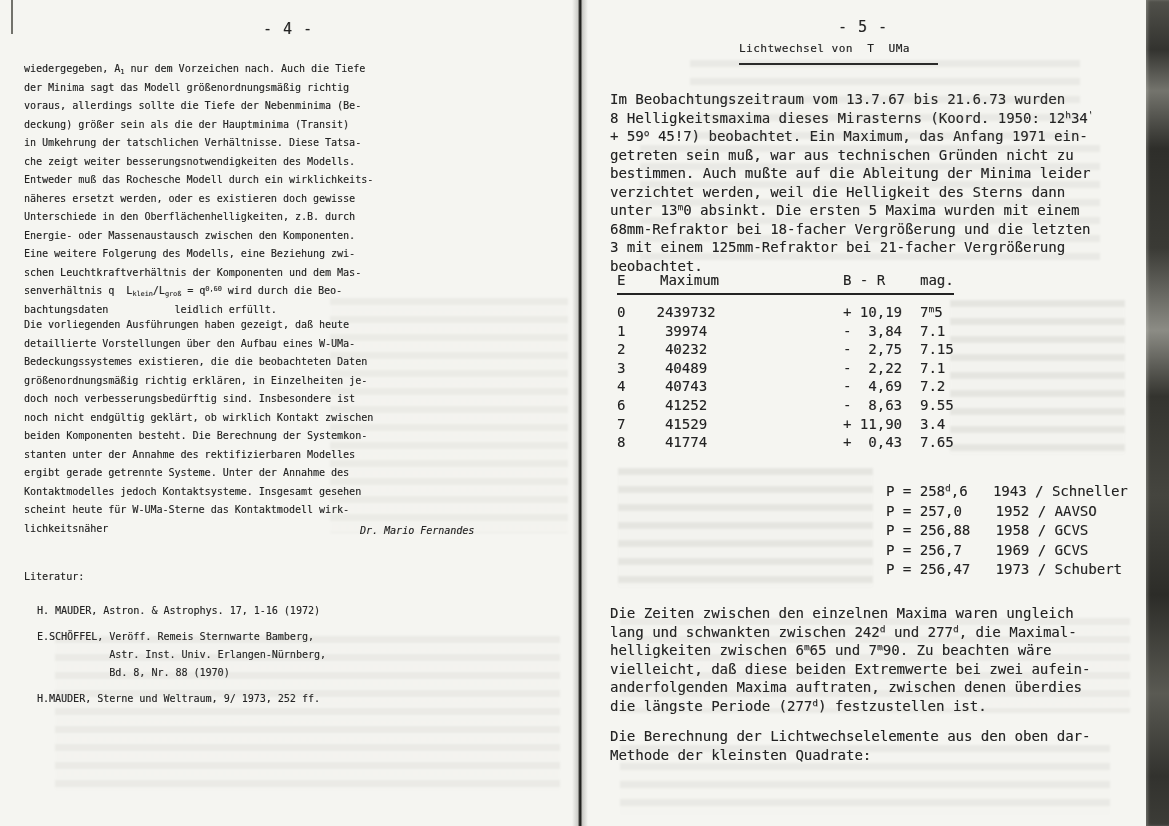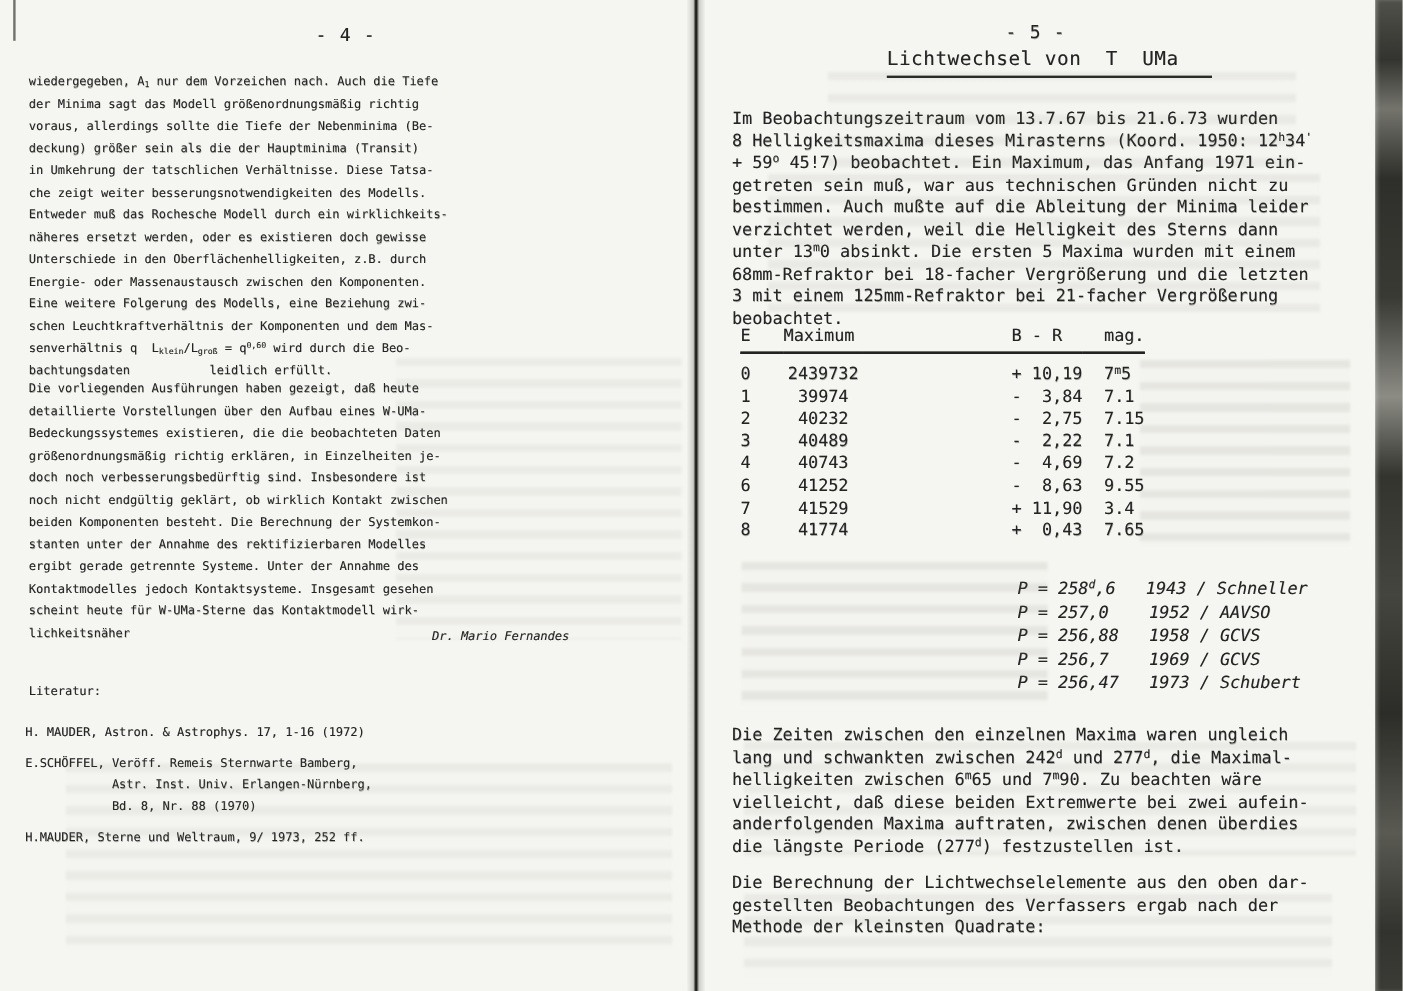--- a/index.html
+++ b/index.html
@@ -11,38 +11,38 @@
   }
   .tblock{position:absolute;white-space:pre;line-height:18.5px;
     text-shadow:0.35px 0.35px 0 rgba(35,35,35,0.35);}
   .left-text{font-size:10px;}
   .right-text{font-size:14px;}
   .line{white-space:pre;min-height:18.5px;}
   sup{font-size:0.68em;vertical-align:0.5em;line-height:0;}
   sub{font-size:0.68em;vertical-align:-0.28em;line-height:0;}
 
   .page-num{font-size:15px;letter-spacing:1px;}
-  .article-title{font-size:16px;letter-spacing:0.5px;
+  .article-title{font-size:11px;letter-spacing:0.5px;
     border-bottom:2px solid #232323;padding:0 28px 4px 0;}
 
   
   .obs-table{position:absolute;left:617px;top:272px;border-collapse:collapse;
     font-size:14px;text-shadow:0.35px 0.35px 0 rgba(35,35,35,0.35);}
   .obs-table th{font-weight:normal;text-align:left;border-bottom:2px solid #232323;
     padding:0 0 5px 0;}
   .obs-table td{padding:0;line-height:18.6px;}
   .obs-table tbody tr:first-child td{padding-top:8px;}
   .obs-table .c0{width:36px;}
-  .obs-table .c1{width:66px;text-align:left;}
+  .obs-table .c1{width:66px;text-align:right;}
   .obs-table td.c1{text-align:center;}
   .obs-table .c2{padding-left:124px;white-space:pre;}
   .obs-table th.c2{padding-left:124px;}
   .obs-table .c3{padding-left:18px;}
 
-  .ref-block{margin-bottom:8px;}
+  .ref-block{margin-bottom:8px;margin-left:16px;}
   .ref-block .line{line-height:18px;min-height:18px;}
 
   
   .fold{position:absolute;left:572px;top:0;width:16px;height:826px;
     background:linear-gradient(90deg,rgba(60,60,55,0) 0%,rgba(60,60,55,0.22) 36%,
       #20201d 48%,#20201d 53%,rgba(60,60,55,0.22) 66%,rgba(60,60,55,0) 100%);}
   .edge-band{position:absolute;left:1146px;top:0;width:23px;height:826px;
     background:linear-gradient(180deg,#51514b 0,#33332f 6%,#74746d 11%,
       #2e2e2a 18%,#3a3a35 30%,#8c8c85 40%,#34342f 48%,#45453f 60%,
       #2c2c28 72%,#5a5a53 84%,#32322e 94%,#3c3c37 100%);
@@ -141,25 +141,25 @@
           </tr>
           <tr>
             <td class="c0">8</td>
             <td class="c1">41774</td>
             <td class="c2">+  0,43</td>
             <td class="c3">7.65</td>
           </tr>
         </tbody>
       </table>
 
-    <div class="tblock right-text" style="left:848px;top:482px;line-height:19.5px;font-style:italic;"><div class="line">P = 258<sup>d</sup>,6   1943 / Schneller</div><div class="line">P = 257,0    1952 / AAVSO</div><div class="line">P = 256,88   1958 / GCVS</div><div class="line">P = 256,7    1969 / GCVS</div><div class="line">P = 256,47   1973 / Schubert</div></div>
+    <div class="tblock right-text" style="left:886px;top:482px;line-height:19.5px;"><div class="line">P = 258<sup>d</sup>,6   1943 / Schneller</div><div class="line">P = 257,0    1952 / AAVSO</div><div class="line">P = 256,88   1958 / GCVS</div><div class="line">P = 256,7    1969 / GCVS</div><div class="line">P = 256,47   1973 / Schubert</div></div>
 
     <div class="tblock right-text" style="left:610px;top:604px;"><div class="line">Die Zeiten zwischen den einzelnen Maxima waren ungleich</div><div class="line">lang und schwankten zwischen 242<sup>d</sup> und 277<sup>d</sup>, die Maximal-</div><div class="line">helligkeiten zwischen 6<sup>m</sup>65 und 7<sup>m</sup>90. Zu beachten wäre</div><div class="line">vielleicht, daß diese beiden Extremwerte bei zwei aufein-</div><div class="line">anderfolgenden Maxima auftraten, zwischen denen überdies</div><div class="line">die längste Periode (277<sup>d</sup>) festzustellen ist.</div></div>
 
-    <div class="tblock right-text" style="left:610px;top:727px;"><div class="line">Die Berechnung der Lichtwechselelemente aus den oben dar-</div><div class="line">gestellten Beobachtungen des Verfassers ergab nach der</div><div class="line">Methode der kleinsten Quadrate:</div></div>
+    <div class="tblock right-text" style="left:610px;top:727px;"><div class="line">Die Berechnung der Lichtwechselelemente aus den oben dar-</div><div class="line">Methode der kleinsten Quadrate:</div></div>
   </div>
 
   <div class="fold"></div>
   <div class="edge-band"></div>
   <div class="corner-tick"></div>
   <div class="bleed b1"></div>
   <div class="bleed b2"></div>
   <div class="bleed b3"></div>
   <div class="bleed b4"></div>
   <div class="bleed b5"></div>

